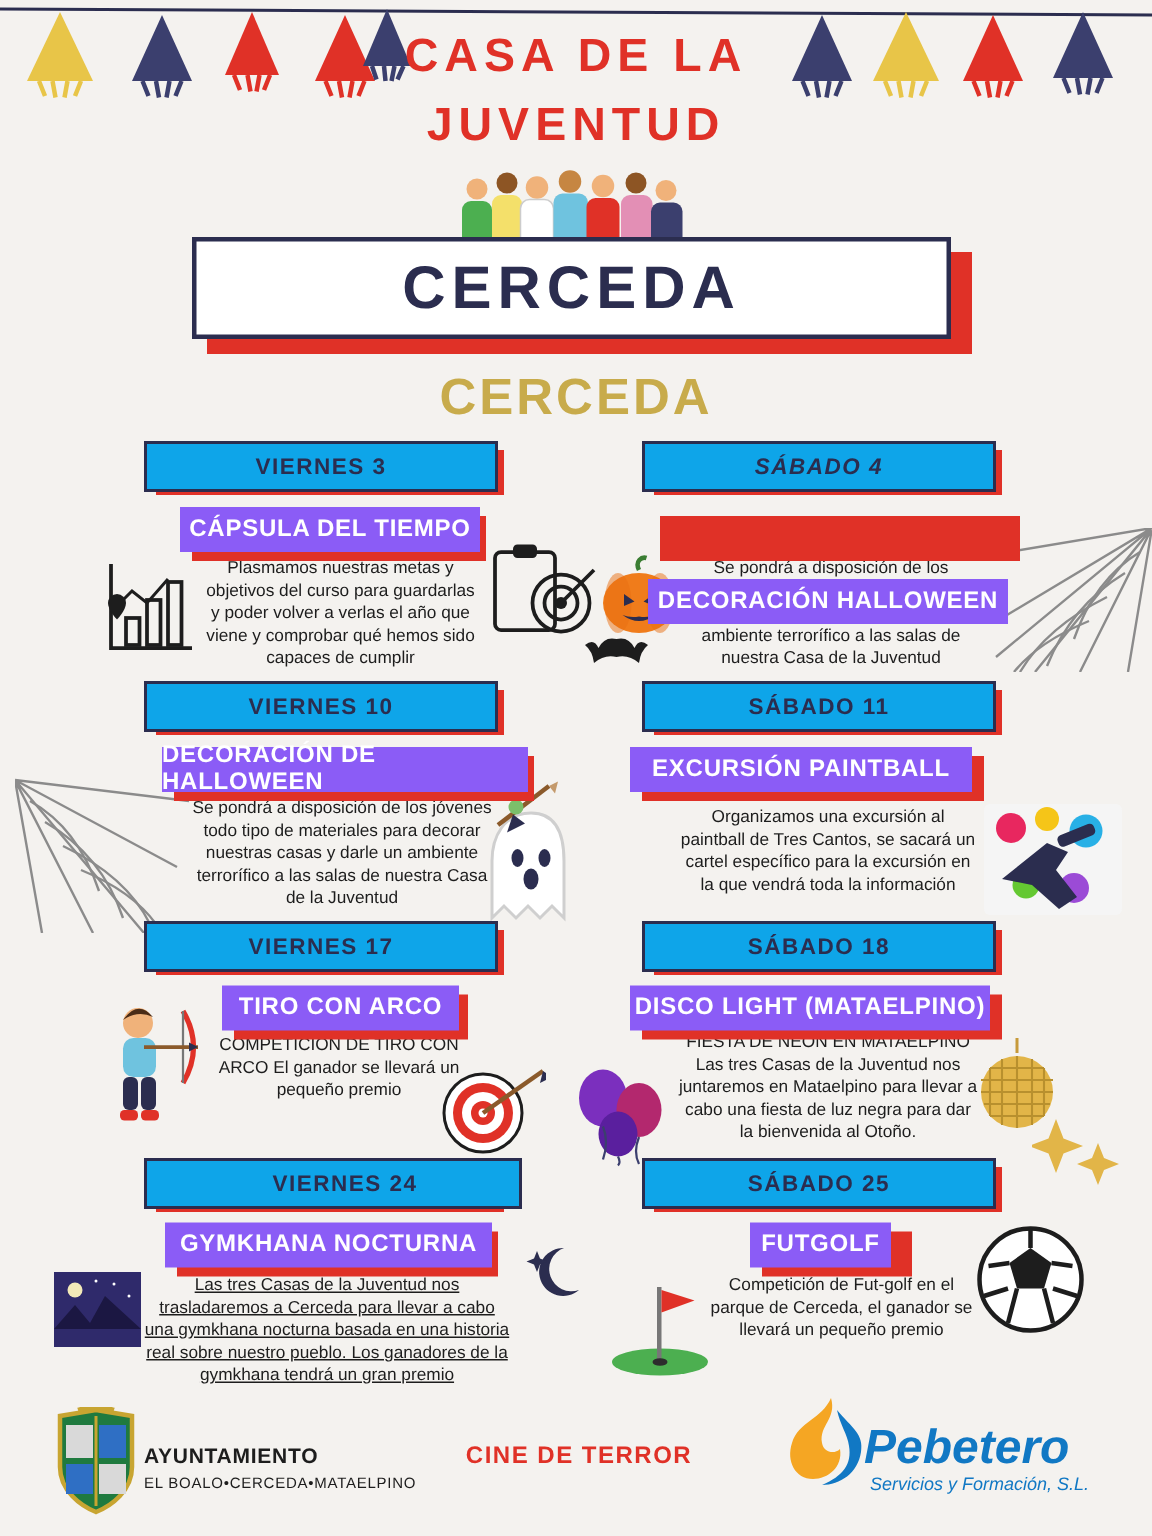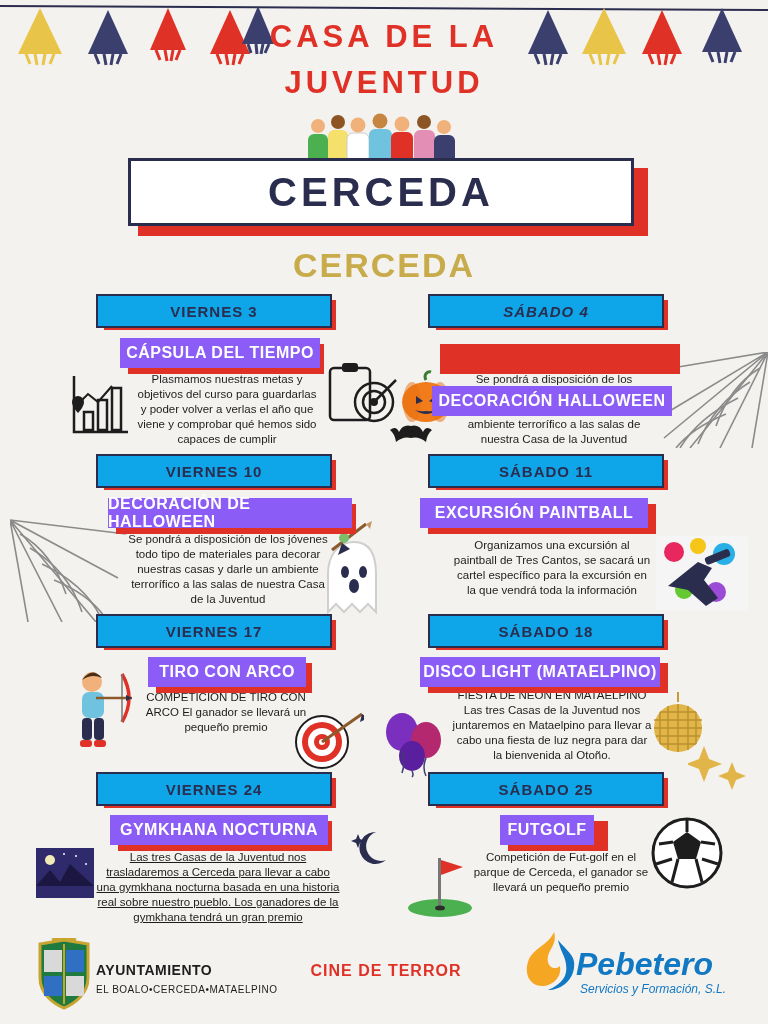--- a/index.html
+++ b/index.html
@@ -334,21 +334,21 @@
       <path d="M32 14 v48 M22 16 v44 M42 16 v44 M14 22 v32 M50 22 v32"></path>
     </g>
   </svg>
 
   <svg class="illus" style="left:688px;top:744px;width:62px;height:52px;" viewBox="0 0 62 52">
     <path d="M16 2 l5 13 l13 5 l-13 5 l-5 13 l-5 -13 l-13 -5 l13 -5z" fill="#e2b548"></path>
     <path d="M44 18 l4 10 l10 4 l-10 4 l-4 10 l-4 -10 l-10 -4 l10 -4z" fill="#e2b548"></path>
   </svg>
 
   <div class="date-sh" style="left:104px;top:778px;width:232px;"></div>
-  <div class="date" style="left:96px;top:772px;width:232px;">VIERNES 24</div>
+  <div class="date" style="left:96px;top:772px;width:232px;padding-left:16px;">VIERNES 24</div>
 
   <div class="date-sh" style="left:436px;top:778px;width:232px;"></div>
   <div class="date" style="left:428px;top:772px;width:232px;">SÁBADO 25</div>
 
   <div class="etitle-sh" style="left:118px;top:821px;width:214px;"></div>
   <div class="etitle" style="left:110px;top:815px;width:218px;">GYMKHANA NOCTURNA</div>
 
   <div class="etitle-sh" style="left:508px;top:821px;width:100px;"></div>
   <div class="etitle" style="left:500px;top:815px;width:94px;">FUTGOLF</div>
 

